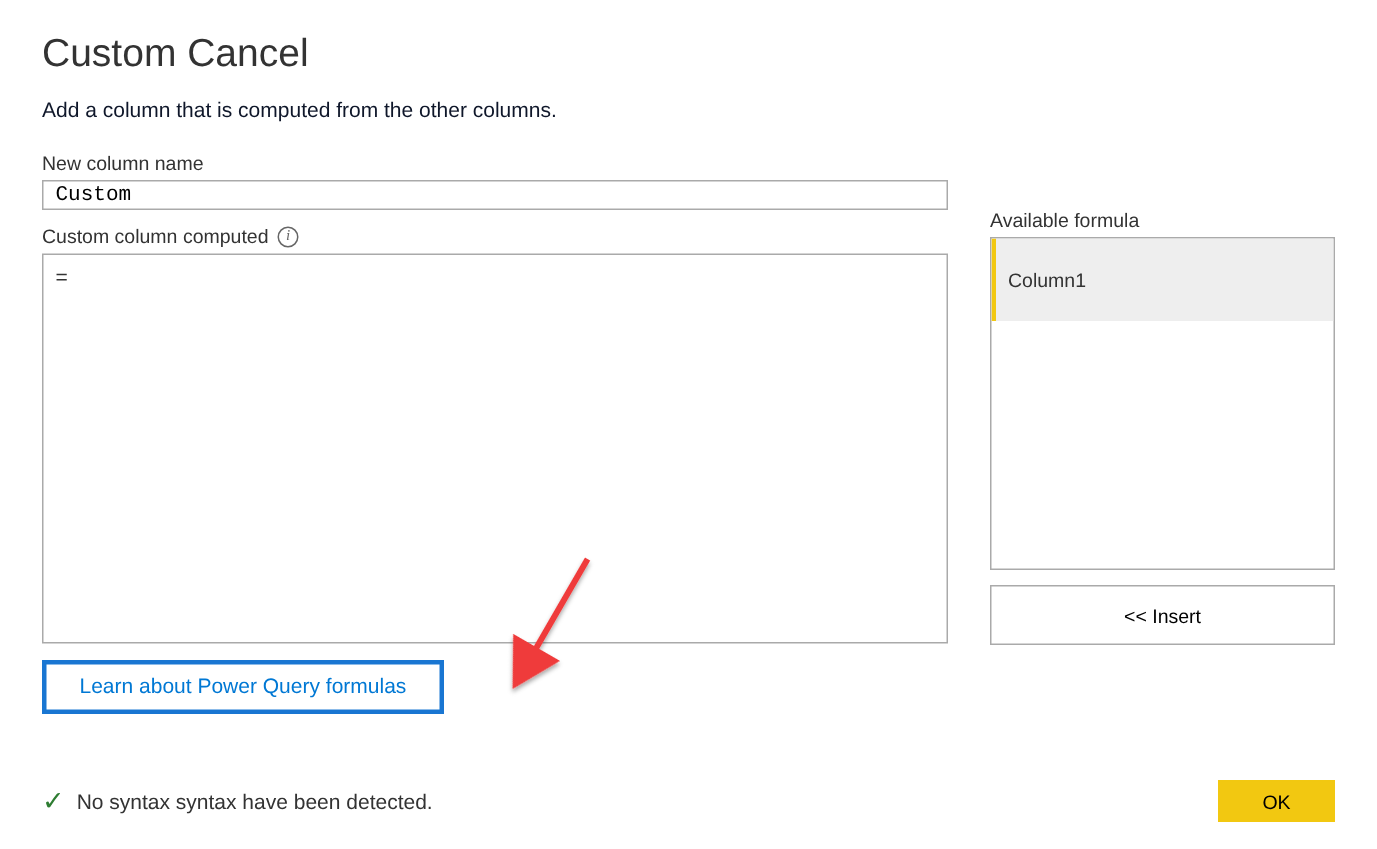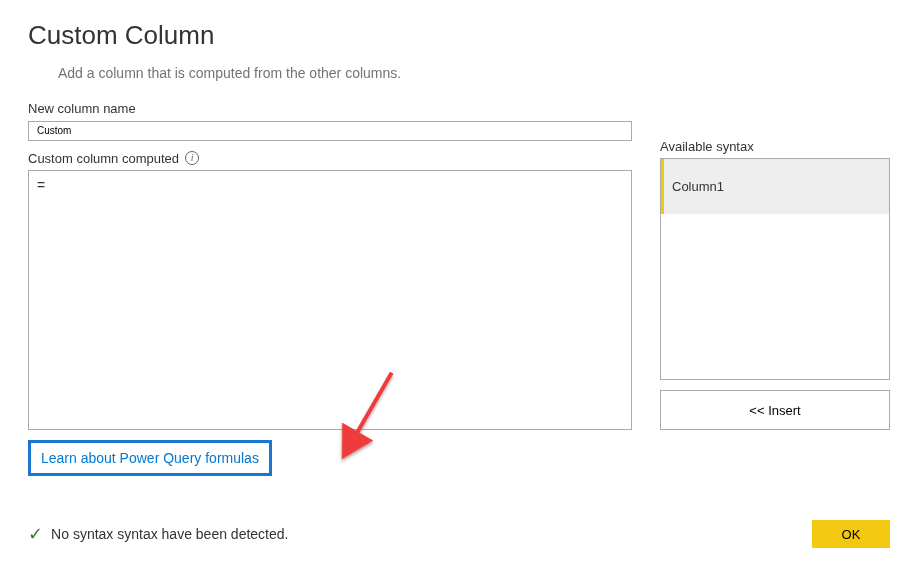--- a/index.html
+++ b/index.html
@@ -17,23 +17,22 @@
       color: #333;
     }
     .dialog-title {
       font-size: 26px;
       font-weight: 400;
       color: #333;
       margin-bottom: 14px;
     }
     .dialog-description {
       font-size: 14px;
-      color: #737373;
+      color: #0f172a;
       margin-bottom: 20px;
-      margin-left: 30px;
     }
     .main-row {
       display: flex;
       gap: 28px;
     }
     .left-col {
       flex: 1;
       min-width: 0;
     }
     .right-col {
@@ -57,24 +56,24 @@
       justify-content: center;
       font-size: 10px;
       color: #666;
       font-style: italic;
       font-family: Georgia, serif;
       line-height: 1;
     }
     .text-input {
       width: 100%;
       padding: 4px 8px;
-      font-size: 10px;
-      border: 1px solid #aaa;
-      background: #fff;
-      font-family: Liberation Sans, sans-serif;
+      font-size: 14px;
+      border: 1px solid #aaa;
+      background: #fff;
+      font-family: Liberation Mono, monospace;
       height: 20px;
     }
     .formula-box {
       width: 100%;
       height: 260px;
       border: 1px solid #aaa;
       background: #fff;
       padding: 6px 8px;
       font-size: 14px;
       font-family: inherit;
@@ -106,21 +105,21 @@
       margin-top: 10px;
       border: 1px solid #aaa;
       background: #fff;
       font-size: 13px;
       cursor: pointer;
       font-family: inherit;
     }
     .learn-link-wrap {
       display: inline-block;
       border: 3px solid #1976d2;
-      padding: 6px 10px;
+      padding: 6px 22px;
       margin-top: 6px;
     }
     .learn-link {
       color: #0078d4;
       font-size: 14px;
       text-decoration: none;
       cursor: pointer;
     }
     .status-row {
       position: absolute;
@@ -164,41 +163,41 @@
     .arrow-annotation {
       position: absolute;
       left: 315px;
       top: 355px;
       pointer-events: none;
     }
   </style>
 </head>
 <body>
 
-<h1 class="dialog-title">Custom Column</h1>
+<h1 class="dialog-title">Custom Cancel</h1>
 <p class="dialog-description">Add a column that is computed from the other columns.</p>
 
 <div class="main-row">
   <div class="left-col">
     <div class="field-label">New column name</div>
     <input type="text" class="text-input" value="Custom" style="">
     <div class="section-gap"></div>
     <div class="field-label">
       <span>Custom column computed</span>
       <span class="info-icon">i</span>
     </div>
     <textarea class="formula-box" style="">=</textarea>
     <div class="learn-link-wrap">
       <a class="learn-link">Learn about Power Query formulas</a>
     </div>
   </div>
 
   <div class="right-col">
     <div style="height:38px"></div>
-    <div class="field-label">Available syntax</div>
+    <div class="field-label">Available formula</div>
     <div class="available-list">
       <div class="available-item selected">Column1</div>
     </div>
     <button class="insert-btn">&lt;&lt; Insert</button>
   </div>
 </div>
 
 <svg class="arrow-annotation" width="100" height="130">
   <defs>
     <filter id="shadow" x="-20%" y="-20%" width="140%" height="140%">

